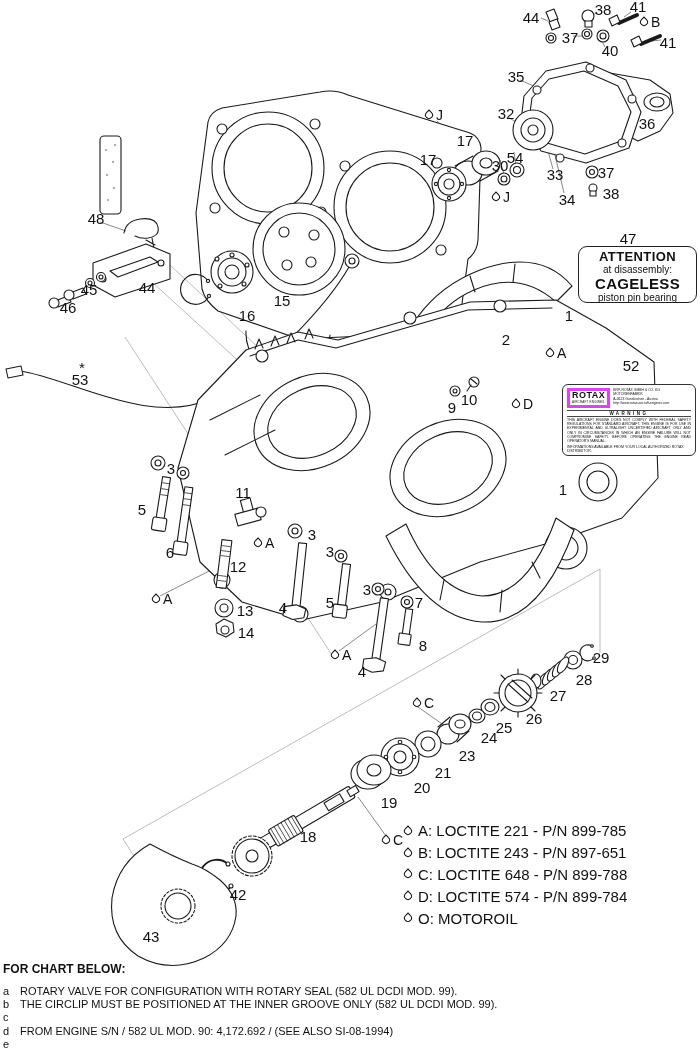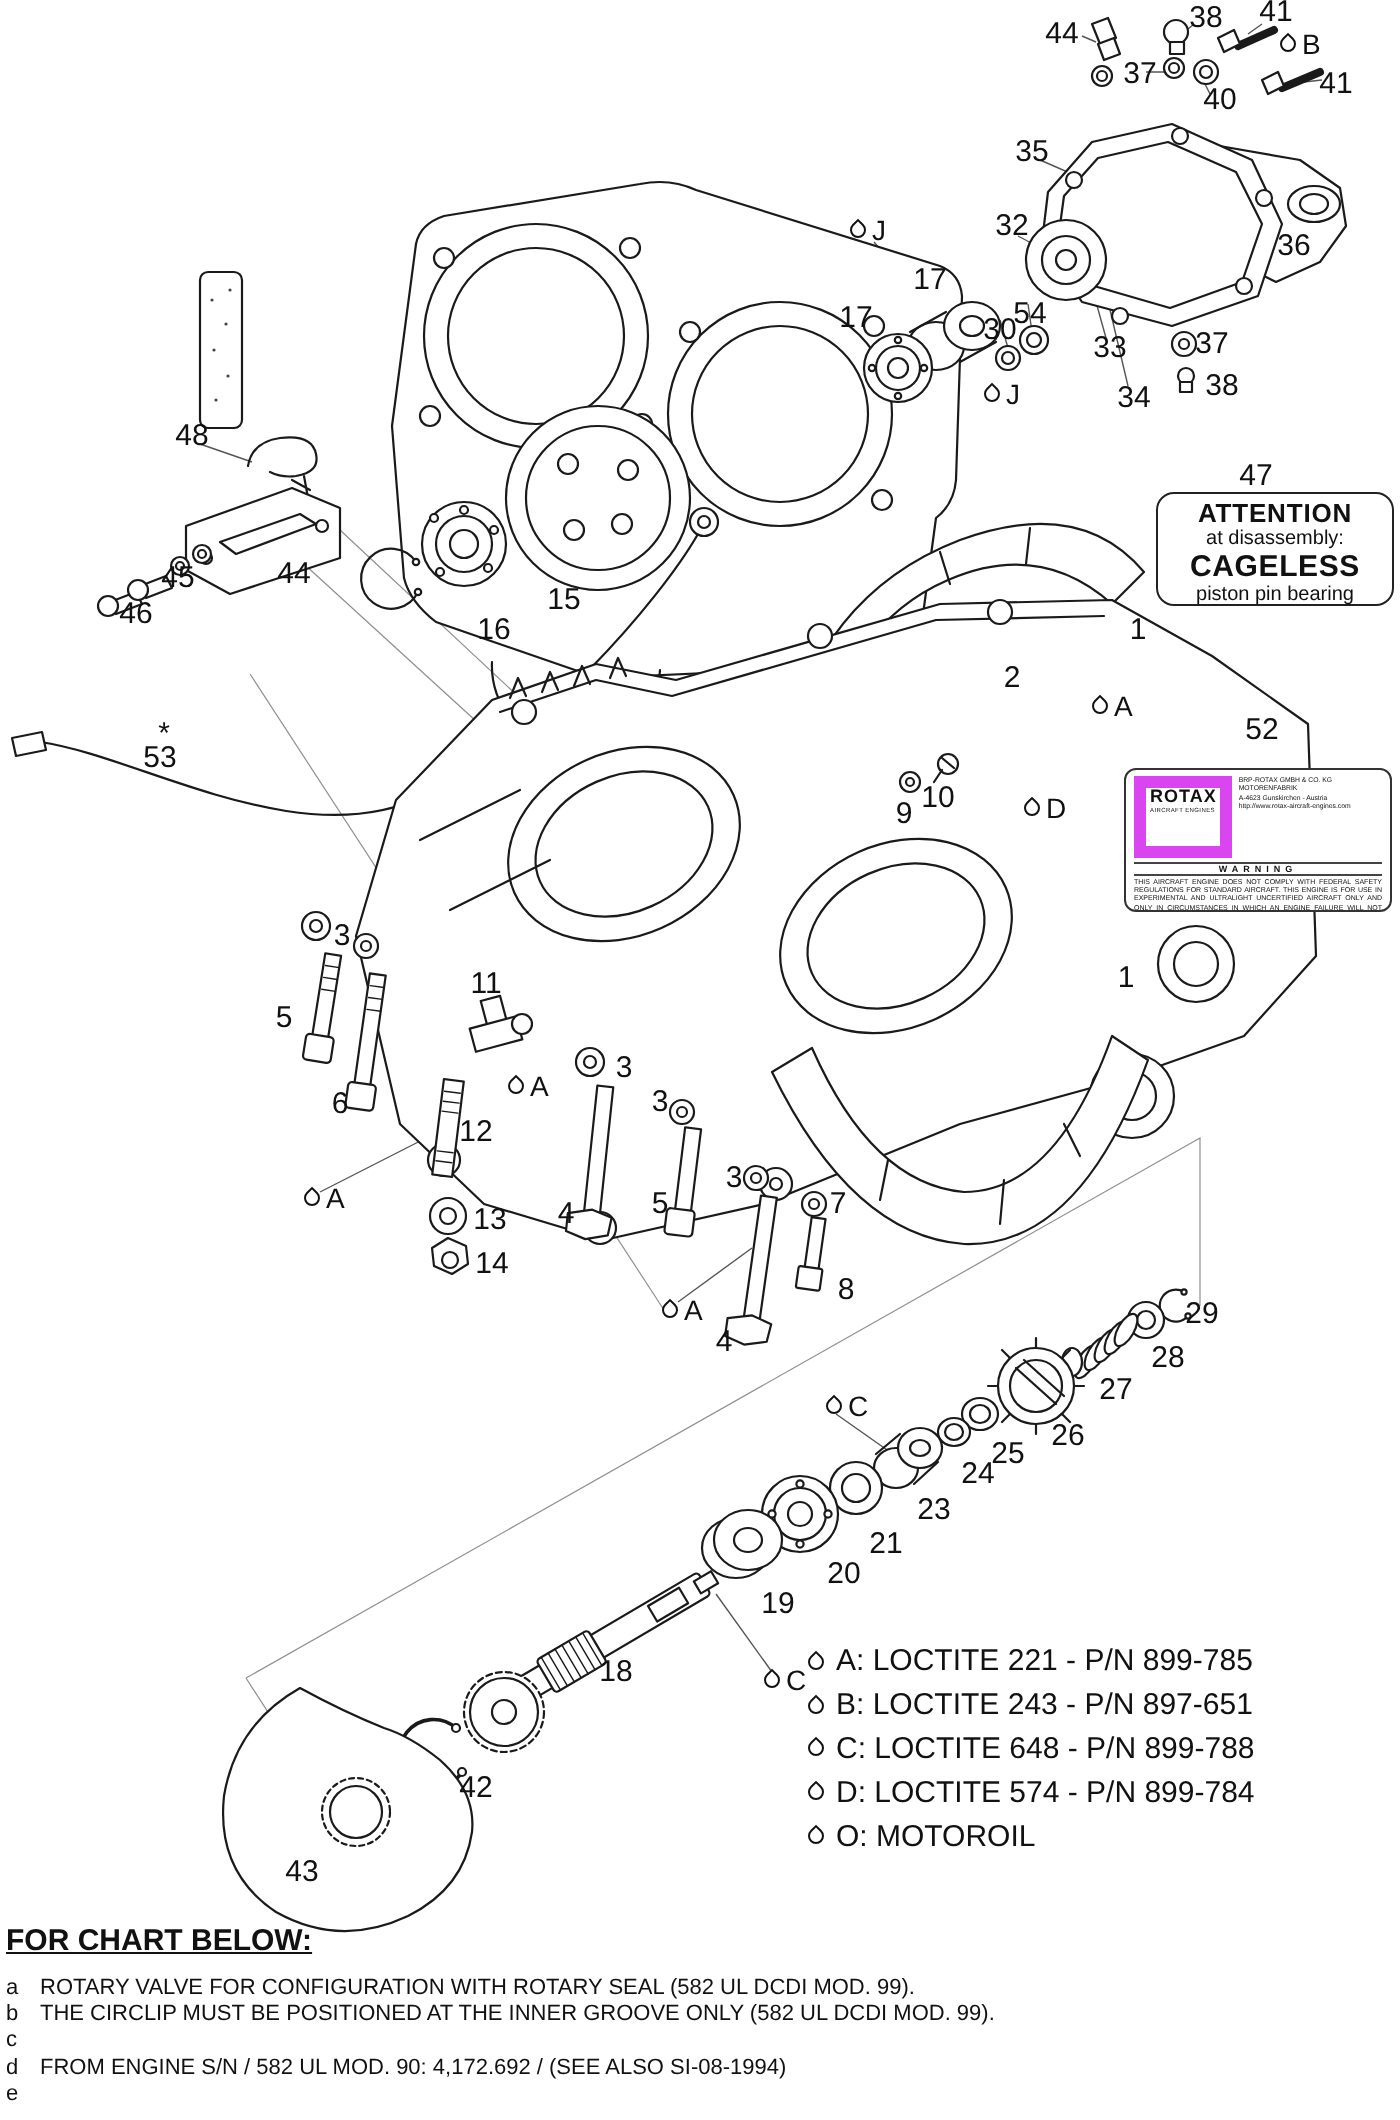--- a/index.html
+++ b/index.html
@@ -19,34 +19,34 @@
   .attention{position:absolute;left:578px;top:246px;width:119px;height:57px;border:1.3px solid #222;
              border-radius:9px;text-align:center;padding-top:2px;box-sizing:border-box;background:#fff;}
   .attention .l1{font-size:13px;font-weight:bold;letter-spacing:.4px;}
   .attention .l2{font-size:10px;}
   .attention .l3{font-size:15px;font-weight:bold;letter-spacing:.3px;}
   .attention .l4{font-size:10px;}
   
   .rotax{position:absolute;left:562px;top:384px;width:134px;height:72px;border:1px solid #333;
          border-radius:6px;background:#fff;box-sizing:border-box;padding:3px 4px;overflow:hidden;}
   .rotax .hdr{display:flex;gap:3px;align-items:flex-start;}
-  .rotax .logo{border:6px solid #d946ef;padding:0 2px 16px 2px;text-align:left;}
+  .rotax .logo{border:3px solid #d946ef;padding:0 2px 1px 2px;text-align:left;}
   .rotax .logo .brand{font-size:9px;font-weight:bold;letter-spacing:.5px;line-height:9px;}
   .rotax .logo .sub{font-size:3px;line-height:4px;letter-spacing:.2px;}
   .rotax .co{font-size:3.4px;line-height:4.4px;}
   .rotax .warnt{text-align:center;font-size:4.5px;font-weight:bold;letter-spacing:2.5px;
                 border-top:.5px solid #444;border-bottom:.5px solid #444;margin:2px 0 1px 0;}
   .rotax .body{font-size:3.5px;line-height:4.2px;text-align:justify;}
   .rotax .foot{font-size:3.5px;line-height:4.2px;margin-top:2px;}
   
   .legend{position:absolute;left:404px;top:820px;list-style:none;margin:0;padding:0;}
   .legend li{display:flex;align-items:center;gap:6px;height:21.8px;font-size:15px;white-space:nowrap;}
   
   .footnotes{position:absolute;left:3px;top:962px;width:575px;}
-  .footnotes .head{font-size:15px;font-weight:bold;margin-bottom:9px;text-decoration:underline;}
+  .footnotes .head{font-size:12px;font-weight:bold;margin-bottom:9px;}
   .footnotes ol{list-style:none;margin:0;padding:0;}
   .footnotes li{display:flex;font-size:11px;line-height:13.2px;white-space:nowrap;}
   .footnotes li .k{width:17px;flex:0 0 17px;}
 </style>
 </head>
 <body>
 
 <div class="stage">
 
   <svg class="art" width="700" height="1060" viewBox="0 0 700 1060">

